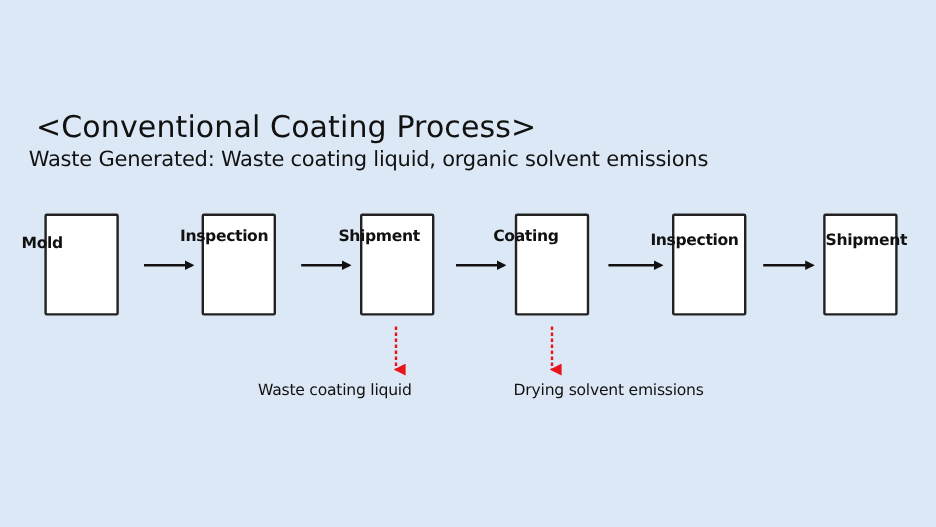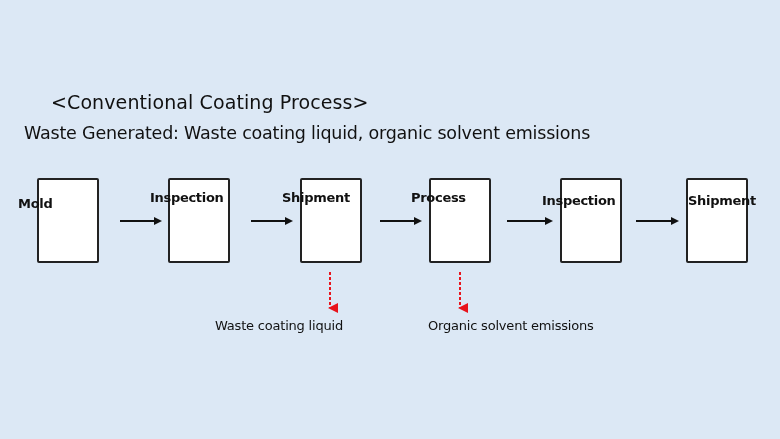--- a/index.html
+++ b/index.html
@@ -5,21 +5,21 @@
     html, body { margin: 0; padding: 0; }
     body {
       width: 780px; height: 439px; overflow: hidden;
       background: #dce8f5;
       position: relative;
       font-family: "DejaVu Sans", sans-serif;
       color: #111;
     }
     .title {
       position: absolute; left: 30px; top: 91px;
-      font-size: 19px; letter-spacing: 0.1px; white-space: nowrap; margin-left: 21px;
+      font-size: 25px; letter-spacing: 0.1px; white-space: nowrap;
     }
     .subtitle {
       position: absolute; left: 24px; top: 123px;
       font-size: 17.5px; white-space: nowrap; letter-spacing: -0.2px;
     }
     .box {
       position: absolute; top: 178px; width: 62px; height: 85px;
       background: #fff; border: 2px solid #222; border-radius: 2px;
       box-sizing: border-box;
     }
@@ -44,21 +44,21 @@
   <div class="box" style="left:37px"></div>
   <div class="box" style="left:168px"></div>
   <div class="box" style="left:300px"></div>
   <div class="box" style="left:429px"></div>
   <div class="box" style="left:560px"></div>
   <div class="box" style="left:686px"></div>
 
   <div class="box-label" style="left:18px; top:196px">Mold</div>
   <div class="box-label" style="left:150px; top:190px">Inspection</div>
   <div class="box-label" style="left:282px; top:190px">Shipment</div>
-  <div class="box-label" style="left:411px; top:190px">Process</div>
+  <div class="box-label" style="left:411px; top:190px">Coating</div>
   <div class="box-label" style="left:542px; top:193px">Inspection</div>
   <div class="box-label" style="left:688px; top:193px">Shipment</div>
 
   <svg class="arrow-svg" width="780" height="439">
     <defs>
       <marker id="blk" markerWidth="8" markerHeight="8" refX="6" refY="4" orient="auto" markerUnits="userSpaceOnUse">
         <path d="M0,0 L8,4 L0,8 z" fill="#111"></path>
       </marker>
       <marker id="red" markerWidth="10" markerHeight="10" refX="5" refY="8" orient="auto" markerUnits="userSpaceOnUse">
         <path d="M0,0 L10,0 L5,10 z" fill="#e8141c"></path>
@@ -81,14 +81,14 @@
     </g>
     <g>
       <line x1="330" y1="272" x2="330" y2="308" stroke="#e8141c" stroke-width="2" stroke-dasharray="3,2" marker-end="url(#red)"></line>
     </g>
     <g>
       <line x1="460" y1="272" x2="460" y2="308" stroke="#e8141c" stroke-width="2" stroke-dasharray="3,2" marker-end="url(#red)"></line>
     </g>
   </svg>
 
   <div class="waste-label" style="left:215px">Waste coating liquid</div>
-  <div class="waste-label" style="left:428px">Organic solvent emissions</div>
+  <div class="waste-label" style="left:428px">Drying solvent emissions</div>
 </div>
 
 </body></html>

